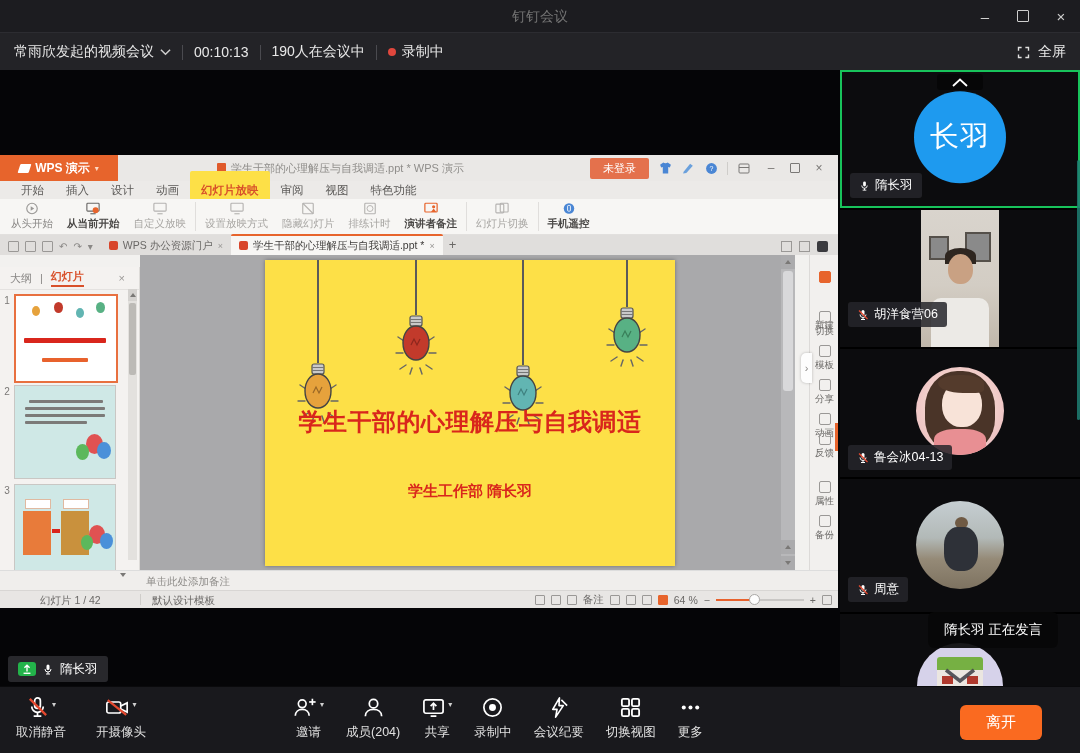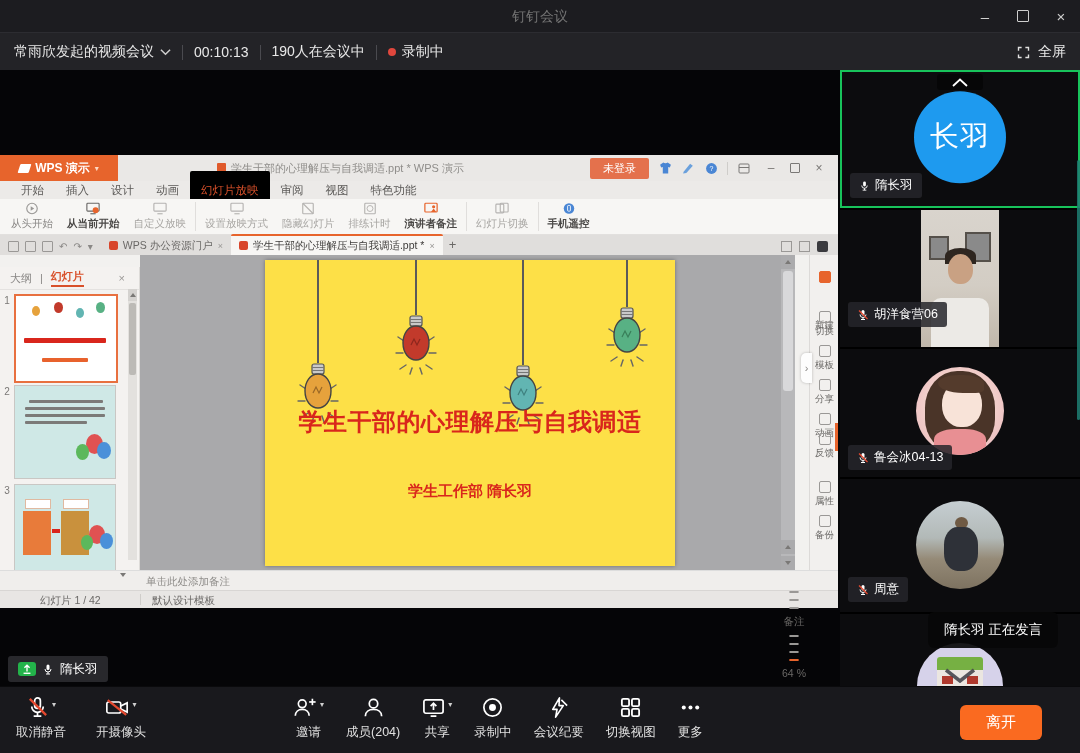--- a/index.html
+++ b/index.html
@@ -33,21 +33,21 @@
   .wps-tbright{display:flex;align-items:center;gap:9px;padding-right:8px;margin-left:27px;}
   .login-btn{background:#e4714c;color:#fff;font-size:11px;padding:3px 13px;border-radius:2px;}
   .tb-ico{width:14px;height:14px;display:flex;align-items:center;justify-content:center;}
   .vdiv{width:1px;height:13px;background:#cfcdca;}
   .wps-wc{color:#7a7876;font-size:12px;display:flex;gap:2px;}
   .wps-wc .wc{width:22px;height:20px;display:flex;align-items:center;justify-content:center;}
   .wps-wc .maxbox{width:8px;height:8px;border:1px solid #7a7876;}
   
   .wps-menubar{position:absolute;left:0;top:26px;width:838px;height:18px;background:#eceae8;display:flex;align-items:center;gap:0;padding-left:10px;box-sizing:border-box;}
   .wps-menu{padding:12px 11px;font-size:11.5px;color:#5a5856;}
-  .wps-menu.active{background:#000000;color:#d8502a;font-weight:normal;border-radius:2px 2px 0 0;}
+  .wps-menu.active{background:#fde047;color:#d8502a;font-weight:bold;border-radius:2px 2px 0 0;}
   
   .wps-ribbon{position:absolute;left:0;top:44px;width:838px;height:36px;background:#f7f6f4;border-bottom:1px solid #e2e0de;box-sizing:border-box;display:flex;align-items:stretch;padding-left:4px;}
   .rbtn{display:flex;flex-direction:column;align-items:center;justify-content:center;gap:2px;padding:0 7px;font-size:10.5px;color:#a7a5a2;}
   .rbtn.en{color:#4a4846;font-weight:bold;}
   .rbtn.mid{color:#8a8886;}
   .rsep{width:1px;background:#e0dedc;margin:3px 2px;}
   .ric{width:14px;height:13px;}
   
   .wps-tabsrow{position:absolute;left:0;top:80px;width:838px;height:20px;background:#e0dedc;display:flex;align-items:flex-end;box-sizing:border-box;}
   .qa{display:flex;align-items:center;gap:6px;padding:0 8px 3px 8px;color:#8a8886;font-size:10px;}
@@ -96,21 +96,21 @@
   .ss-chev{position:absolute;left:-9px;top:98px;width:11px;height:30px;background:#fdfdfd;border-radius:5px 0 0 5px;box-shadow:0 0 3px rgba(0,0,0,.25);color:#8a8886;font-size:11px;display:flex;align-items:center;justify-content:center;}
   .ss-orangebar{position:absolute;right:0;top:168px;width:3px;height:28px;background:#e7642c;}
   
   .wps-notes{position:absolute;left:0;top:415px;width:838px;height:20px;background:#f0eeec;border-top:1px solid #ddd;box-sizing:border-box;}
   .notes-text{position:absolute;left:146px;top:4px;font-size:10.5px;color:#8f8d8a;}
   .notes-collapse{position:absolute;left:120px;top:6px;}
   .wps-status{position:absolute;left:0;top:435px;width:838px;height:18px;background:#e8e6e4;border-top:1px solid #d8d6d4;box-sizing:border-box;font-size:10.5px;color:#6a6866;}
   .st-left1{position:absolute;left:40px;top:3px;}
   .st-div{position:absolute;left:140px;top:3px;width:1px;height:11px;background:#cfcdca;}
   .st-left2{position:absolute;left:152px;top:3px;}
-  .st-right{position:absolute;right:0;top:0;height:18px;display:flex;align-items:center;gap:6px;flex-direction:column;}
+  .st-right{position:absolute;right:6px;top:0;height:18px;display:flex;align-items:center;gap:6px;}
   .stsq{width:8px;height:8px;border:1px solid #9a9896;border-radius:1px;}
   .stsq.orange{background:#e7642c;border-color:#e7642c;}
   .zoom-slider{position:relative;width:88px;height:2px;background:#c9c7c5;}
   .zoom-fill{position:absolute;left:0;top:0;height:2px;width:38px;background:#e8622d;}
   .zoom-knob{position:absolute;left:33px;top:-5px;width:11px;height:11px;border-radius:50%;background:#fdfdfd;border:1px solid #a9a7a5;box-sizing:border-box;}
   
   .presenter{position:absolute;left:8px;top:586px;height:26px;display:flex;align-items:center;gap:6px;
       background:rgba(46,46,50,.88);border-radius:3px;padding:0 10px;color:#fff;font-size:12.5px;}
   .share-badge{width:18px;height:14px;background:#23b34a;border-radius:3px;position:relative;}
   .share-badge svg{position:absolute;left:3px;top:1px;}

